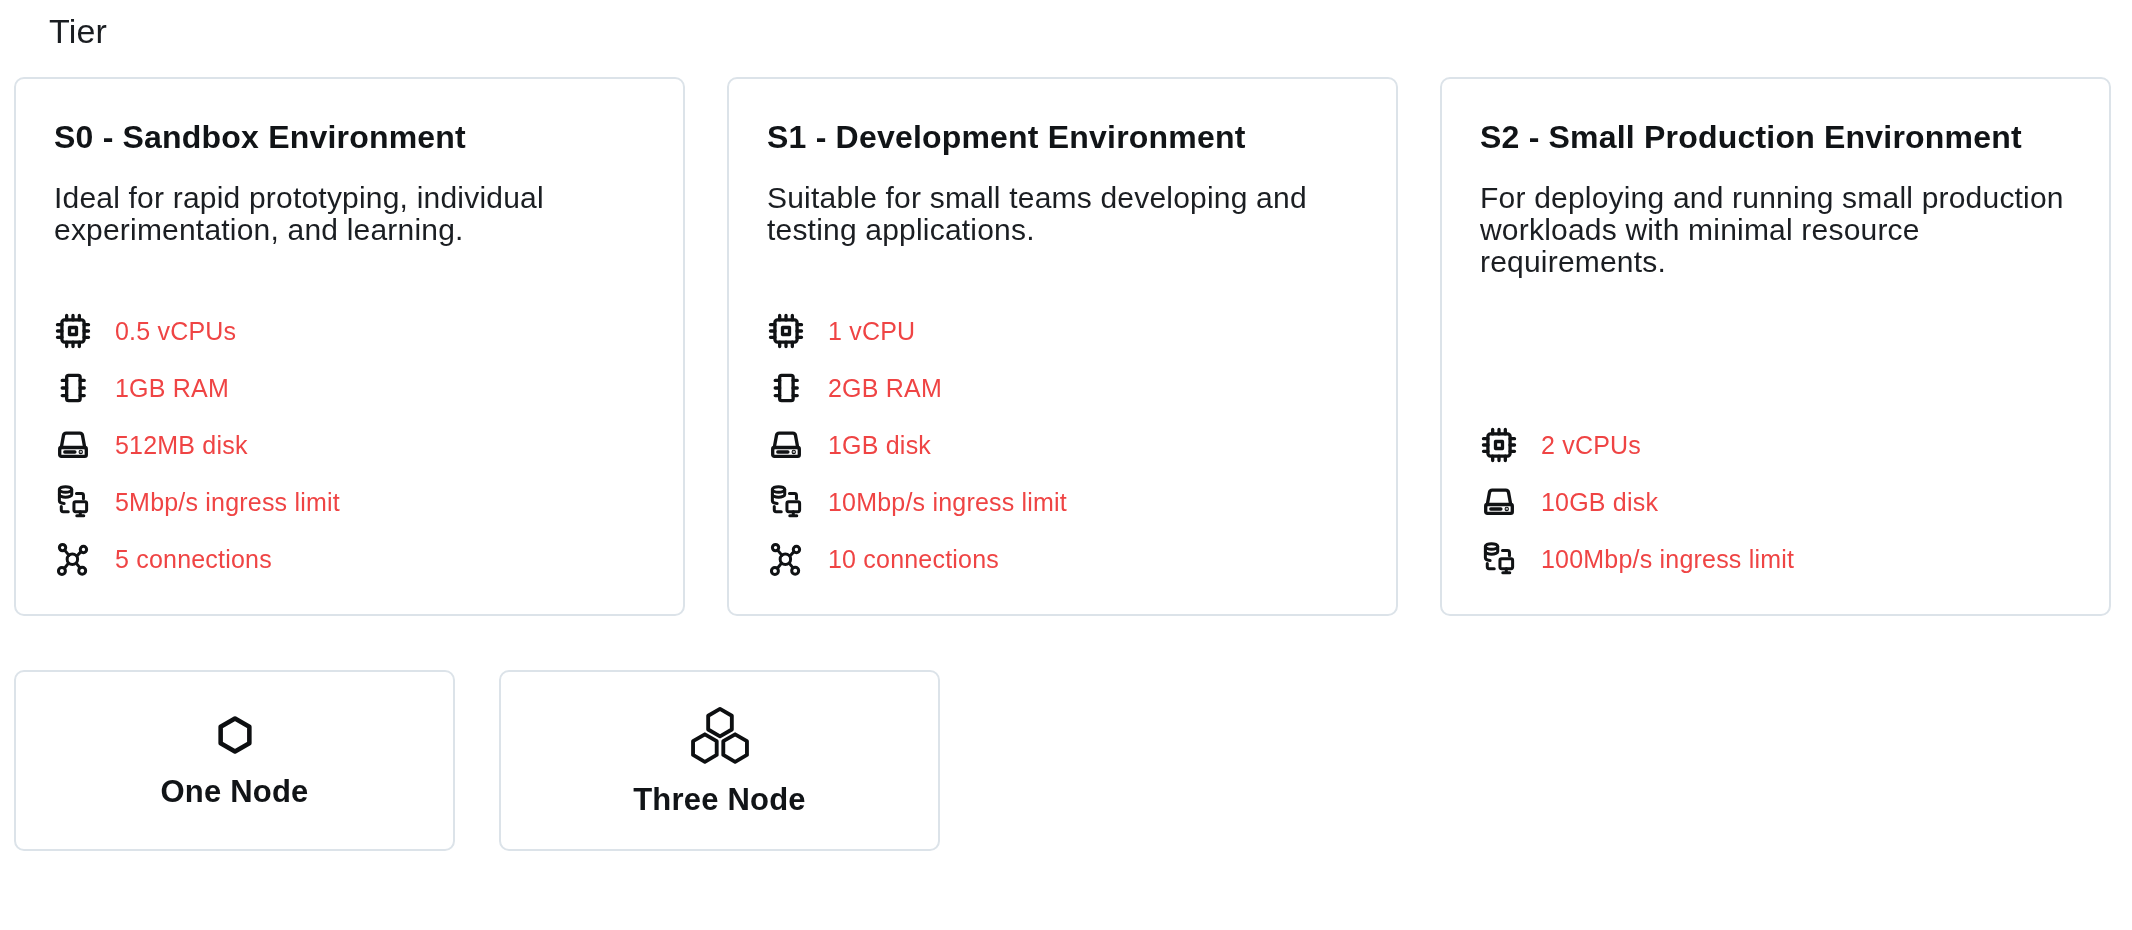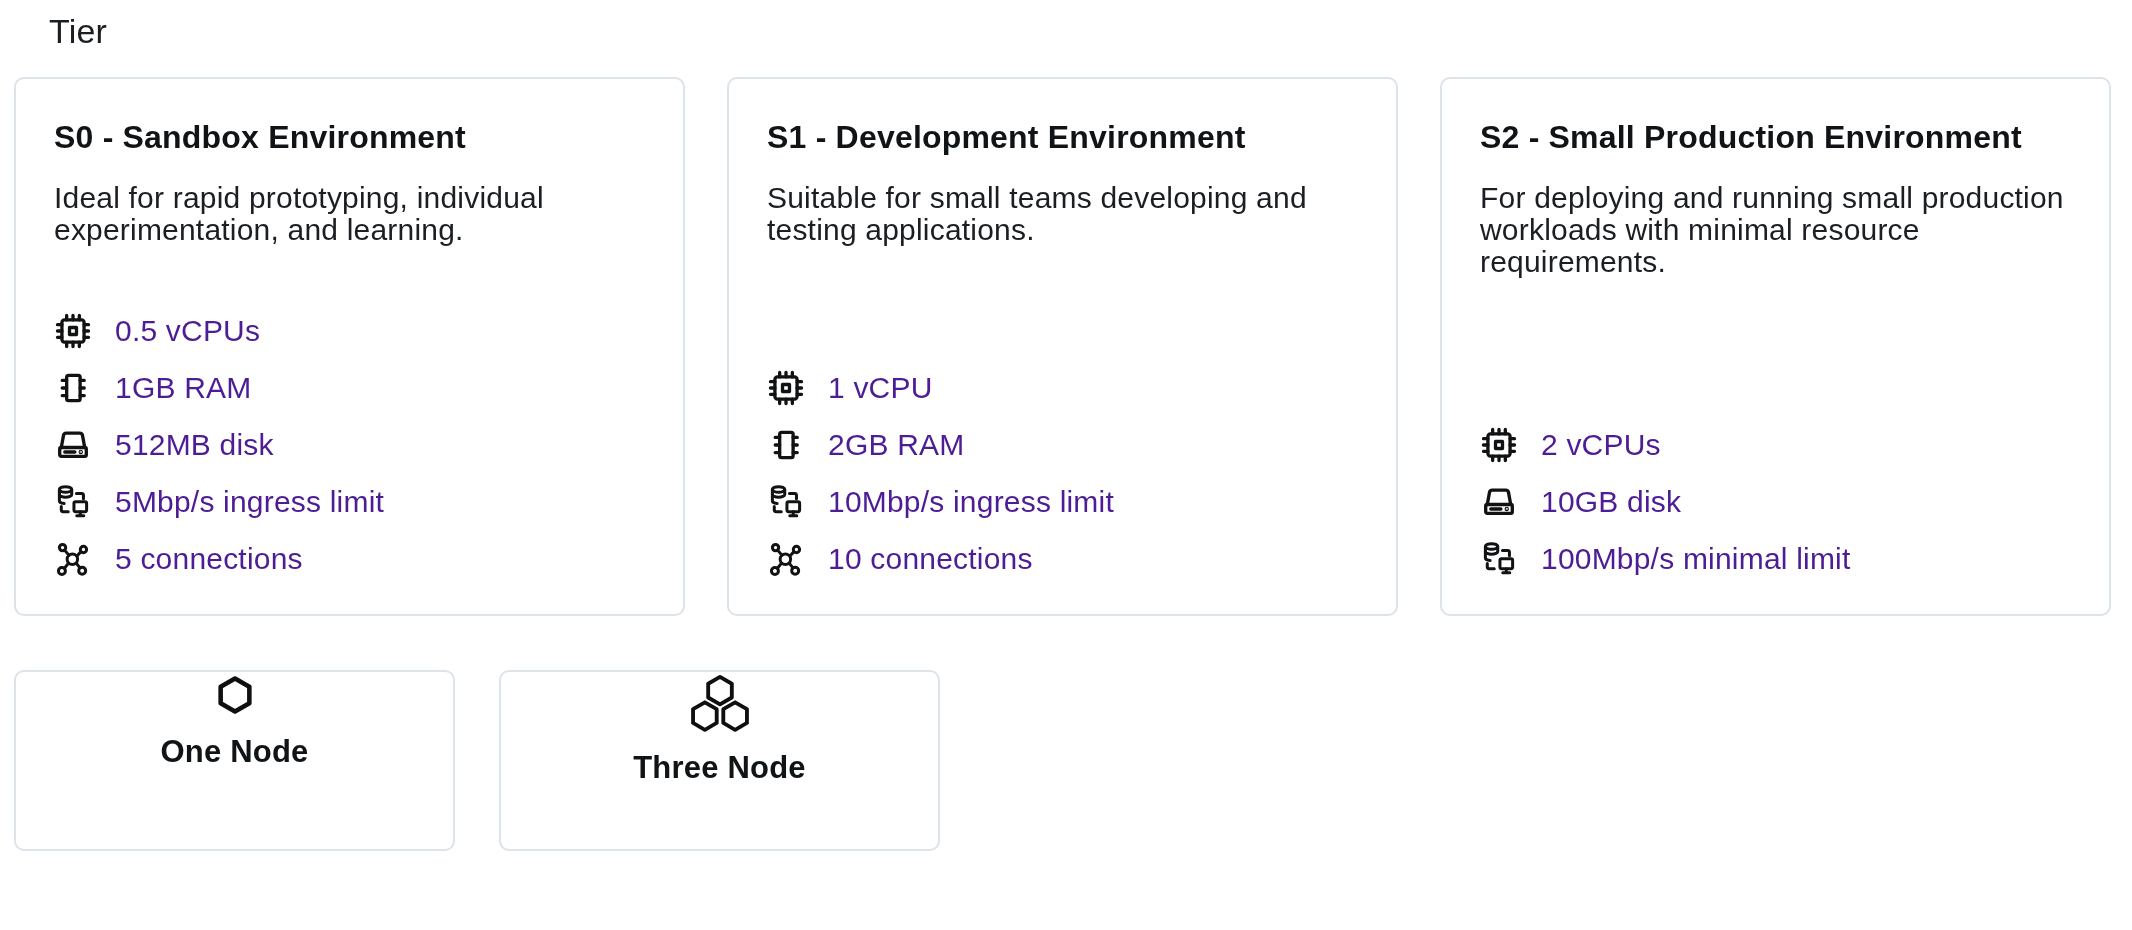--- a/index.html
+++ b/index.html
@@ -42,31 +42,31 @@
     font-size: 30px;
     font-weight: 400;
     line-height: 32px;
     color: #1b1e22;
     letter-spacing: 0.2px;
     max-width: 600px;
   }
   .spec-list { margin-top: auto; display: flex; flex-direction: column; gap: 19px; }
   .spec-row { display: flex; align-items: center; gap: 23px; }
   .spec-icon { width: 38px; height: 38px; flex: 0 0 38px; display: block; }
-  .spec-text { font-size: 30px; color: #4c1d95; letter-spacing: 0.2px; }
+  .spec-text { font-size: 25px; color: #ef4444; letter-spacing: 0.2px; }
 
   
   .topology-row { display: flex; gap: 44px; }
   .topology-card {
     width: 441px; height: 181px;
     border: 2px solid #dce3e9;
     border-radius: 10px;
     background: #ffffff;
     display: flex; flex-direction: column;
-    align-items: center; 
+    align-items: center; justify-content: center;
     gap: 16px;
     cursor: pointer;
   }
   .topo-icon { display: block; }
   .topo-label {
     font-size: 31px;
     font-weight: 700;
     color: #111417;
     letter-spacing: 0.2px;
   }
@@ -175,20 +175,26 @@
           <span class="spec-text">1 vCPU</span>
         </div>
         <div class="spec-row">
           <svg class="spec-icon" viewBox="0 0 24 24">
               <use href="#i-ram"></use>
             </svg>
           <span class="spec-text">2GB RAM</span>
         </div>
         <div class="spec-row">
           <svg class="spec-icon" viewBox="0 0 24 24">
+              <use href="#i-disk"></use>
+            </svg>
+          <span class="spec-text">1GB disk</span>
+        </div>
+        <div class="spec-row">
+          <svg class="spec-icon" viewBox="0 0 24 24">
               <use href="#i-ingress"></use>
             </svg>
           <span class="spec-text">10Mbp/s ingress limit</span>
         </div>
         <div class="spec-row">
           <svg class="spec-icon" viewBox="0 0 24 24">
               <use href="#i-connections"></use>
             </svg>
           <span class="spec-text">10 connections</span>
         </div>
@@ -208,21 +214,21 @@
         <div class="spec-row">
           <svg class="spec-icon" viewBox="0 0 24 24">
               <use href="#i-disk"></use>
             </svg>
           <span class="spec-text">10GB disk</span>
         </div>
         <div class="spec-row">
           <svg class="spec-icon" viewBox="0 0 24 24">
               <use href="#i-ingress"></use>
             </svg>
-          <span class="spec-text">100Mbp/s minimal limit</span>
+          <span class="spec-text">100Mbp/s ingress limit</span>
         </div>
       </div>
     </div>
 
   </div>
 
 
   <div class="topology-row">
 
     <div class="topology-card">

